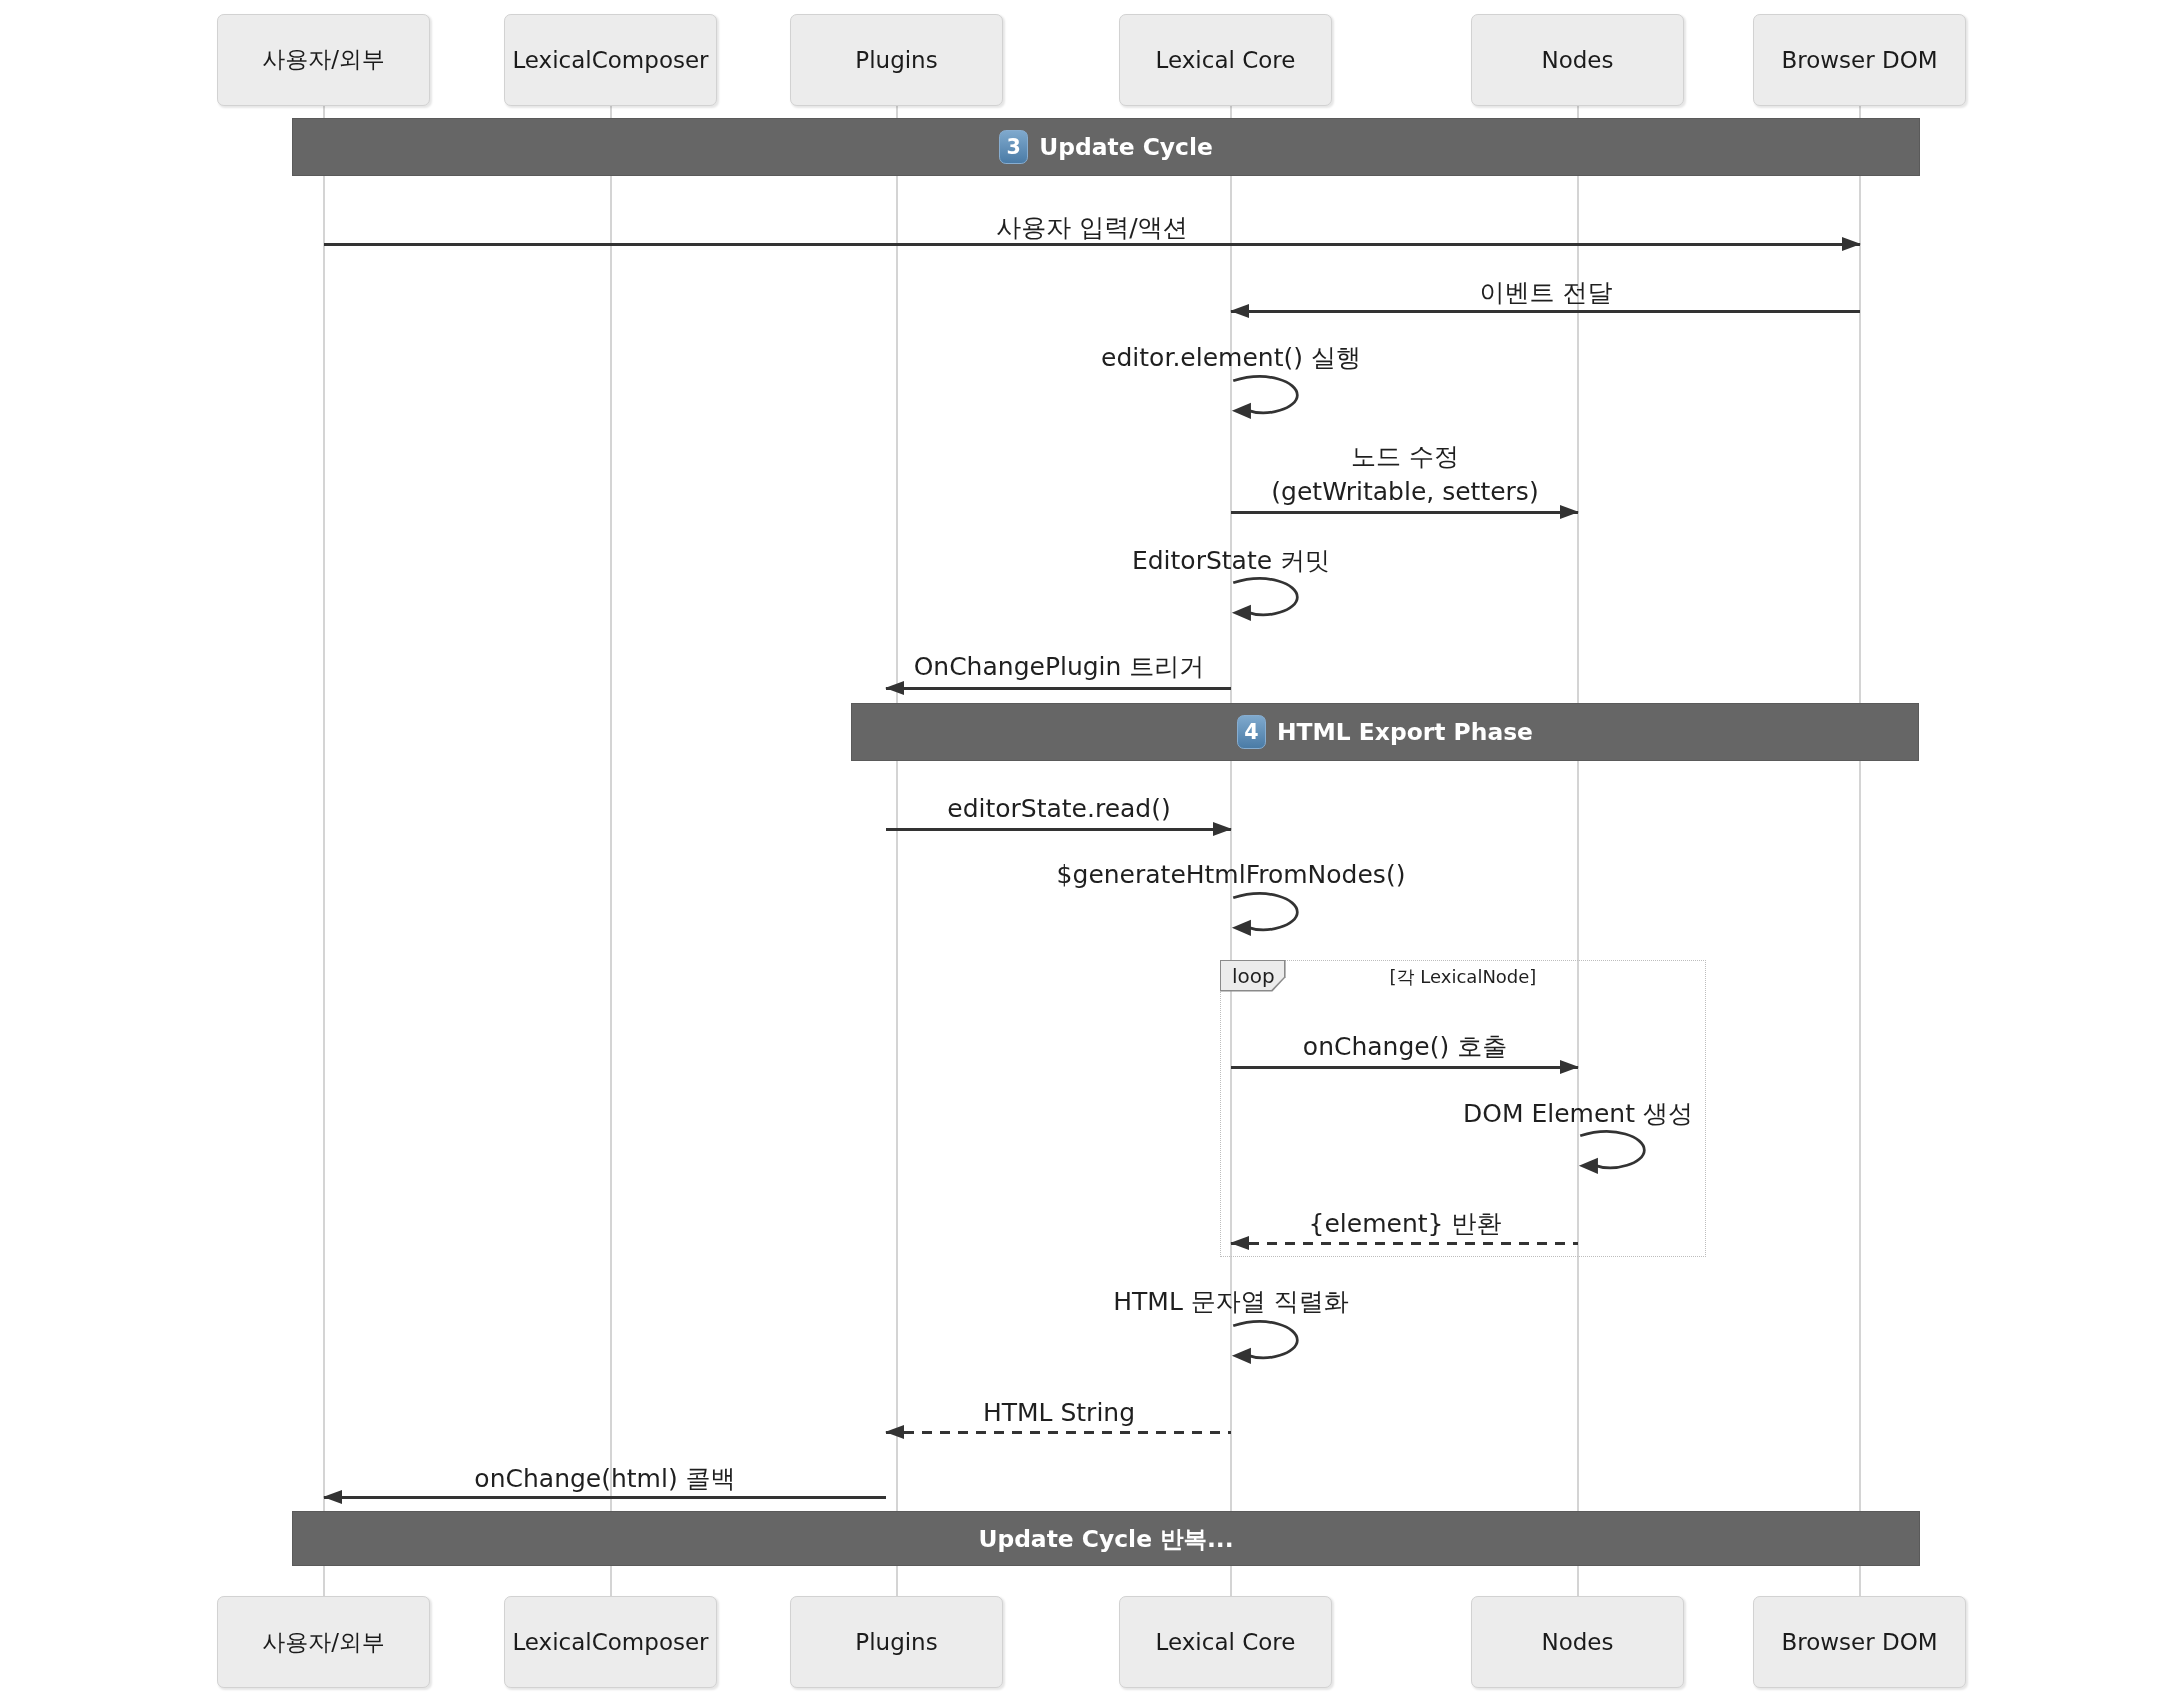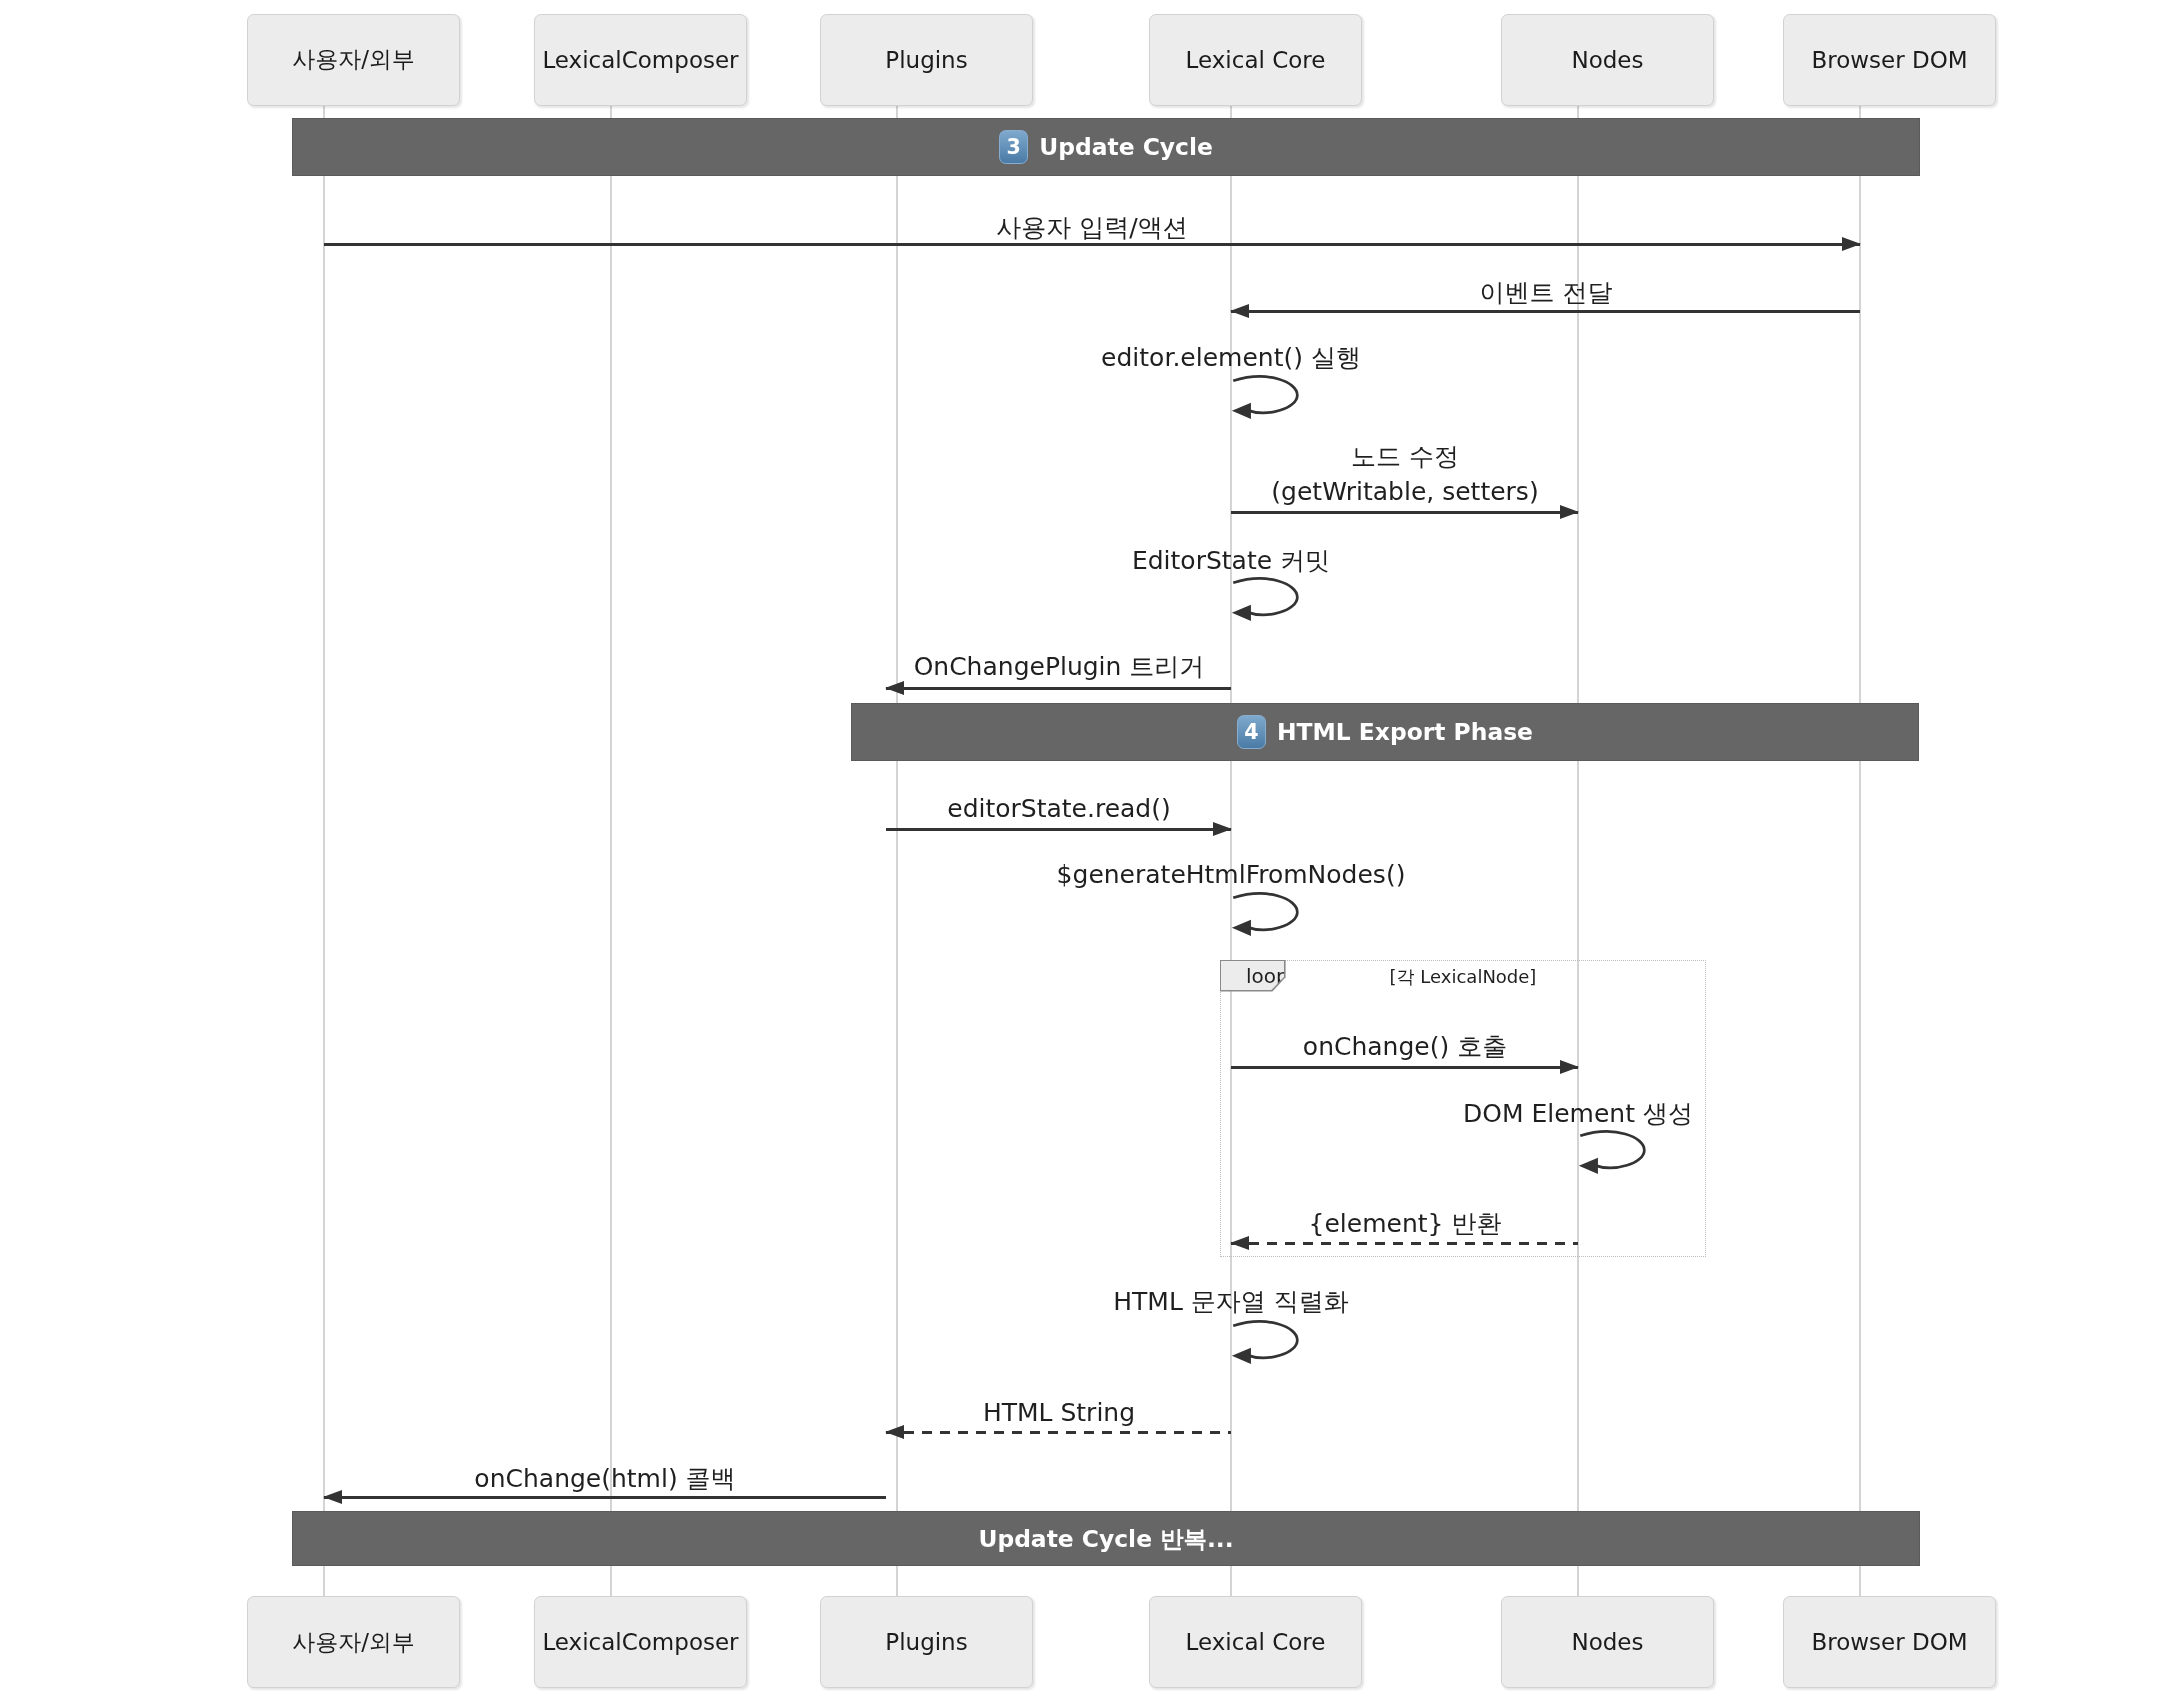--- a/index.html
+++ b/index.html
@@ -4,21 +4,21 @@
 <style>
   html,body{margin:0;padding:0;background:#fff;}
   .canvas{position:relative;width:2172px;height:1702px;background:#ffffff;
           font-family:"DejaVu Sans","Liberation Sans",sans-serif;overflow:hidden;}
 
   .lifeline{position:absolute;width:2.1px;top:106px;height:1490px;background:#d4d4d4;z-index:0;}
 
   .actor{position:absolute;width:213px;height:92px;background:#ececec;
          border:1.4px solid #d2d2d2;border-radius:6.9px;box-sizing:border-box;
          display:flex;align-items:center;justify-content:center;
-         font-size:23px;color:#1b1b1b;box-shadow:1.4px 1.4px 2.1px rgba(0,0,0,.10);z-index:2;margin-left:30px;}
+         font-size:23px;color:#1b1b1b;box-shadow:1.4px 1.4px 2.1px rgba(0,0,0,.10);z-index:2;}
 
   .band{position:absolute;height:58px;background:#666666;border:0.7px solid #5a5a5a;
         box-sizing:border-box;display:flex;align-items:center;justify-content:center;
         gap:11px;color:#ffffff;font-size:23.4px;font-weight:bold;z-index:3;}
   .keycap{display:inline-flex;align-items:center;justify-content:center;
           width:29px;height:34px;border-radius:6.9px;
           background:linear-gradient(#7fa9cd,#4a7ba6);border:1.4px solid #87add0;
           box-sizing:border-box;color:#fff;font-size:20.6px;font-weight:bold;}
 
   .msg-label{position:absolute;transform:translateX(-50%);font-size:25px;color:#1f1f1f;
@@ -33,21 +33,21 @@
              border-color:transparent #333333 transparent transparent;}
 
   .selfloop{position:absolute;z-index:2;}
 
   .loop-frame{position:absolute;left:1220px;top:960px;width:486px;height:297px;
               border:1.4px dotted #bdbdbd;box-sizing:border-box;z-index:1;}
   .loop-tab{position:absolute;left:-1.4px;top:-1.4px;width:66px;height:32px;background:#8a8a8a;
             clip-path:polygon(0 0,100% 0,100% 55%,80% 100%,0 100%);}
   .loop-tab-inner{position:absolute;left:1.4px;top:1.4px;width:63px;height:29px;background:#ececec;
             clip-path:polygon(0 0,100% 0,100% 55%,80% 100%,0 100%);
-            display:flex;align-items:center;padding-left:25px;box-sizing:border-box;
+            display:flex;align-items:center;padding-left:11px;box-sizing:border-box;
             font-size:20px;color:#1f1f1f;}
   .loop-cond{position:absolute;left:50%;transform:translateX(-50%);top:4.1px;
              font-size:18px;color:#1f1f1f;z-index:2;}
 </style>
 </head>
 <body>
 
 <div class="canvas">
 
   <div class="lifeline" style="left:323px"></div>

